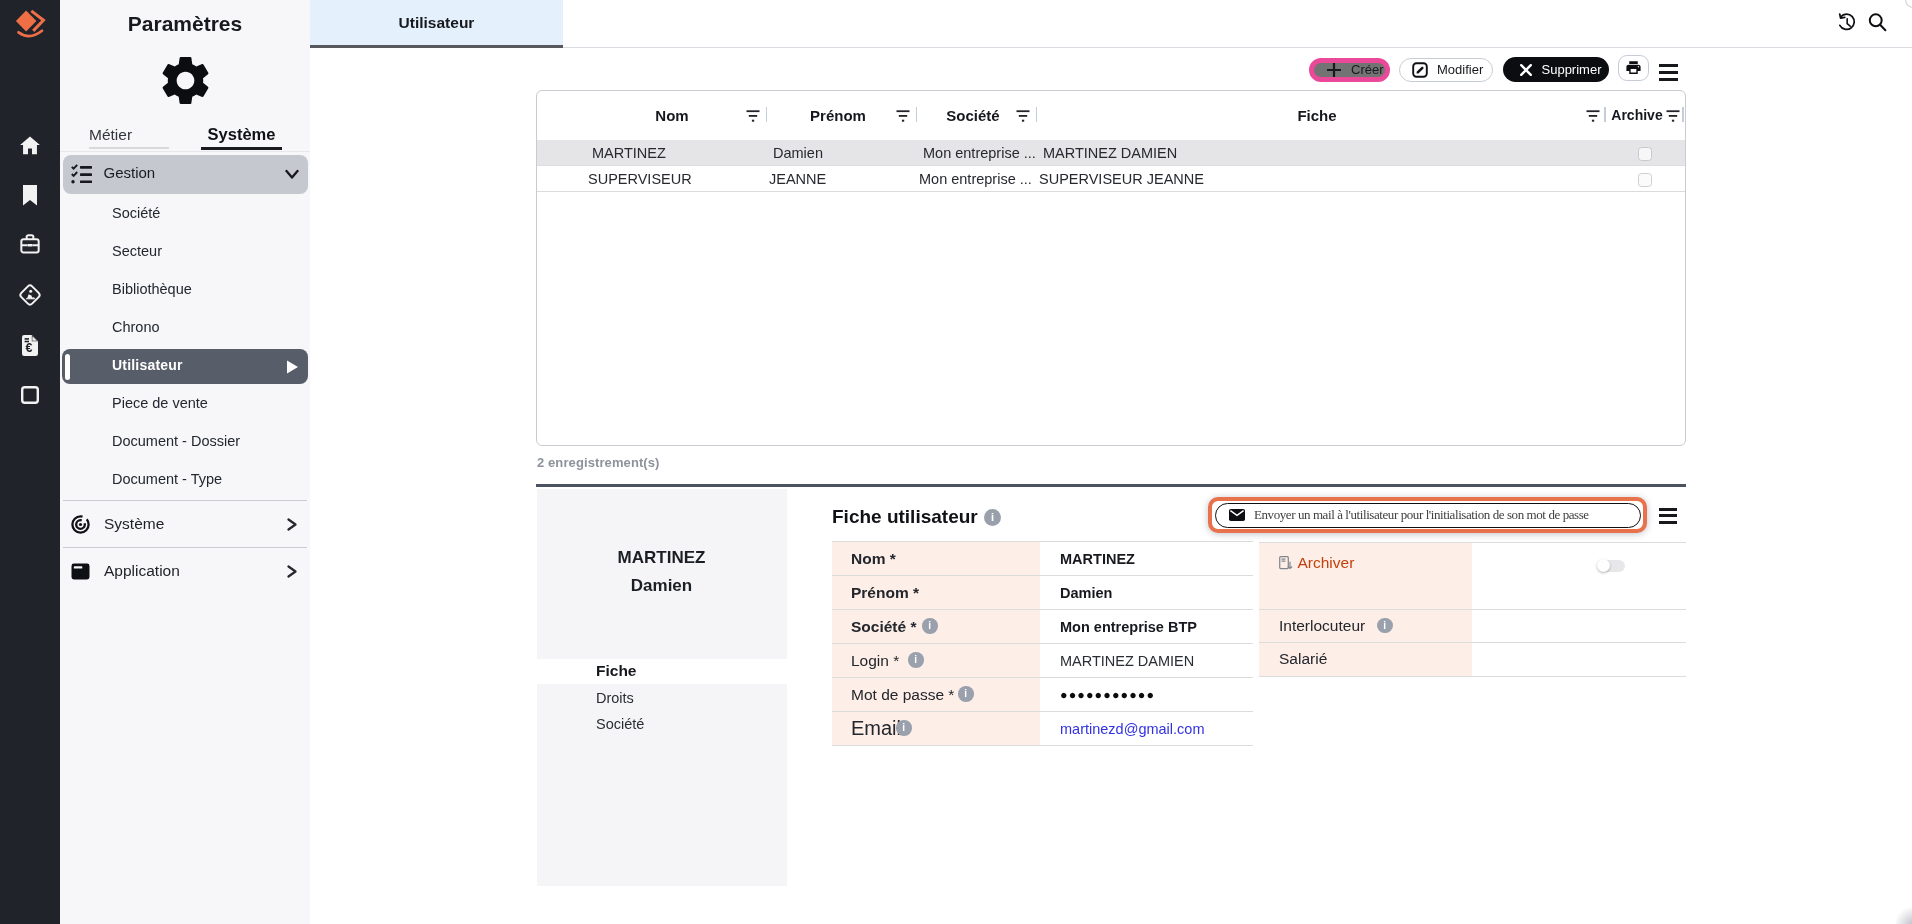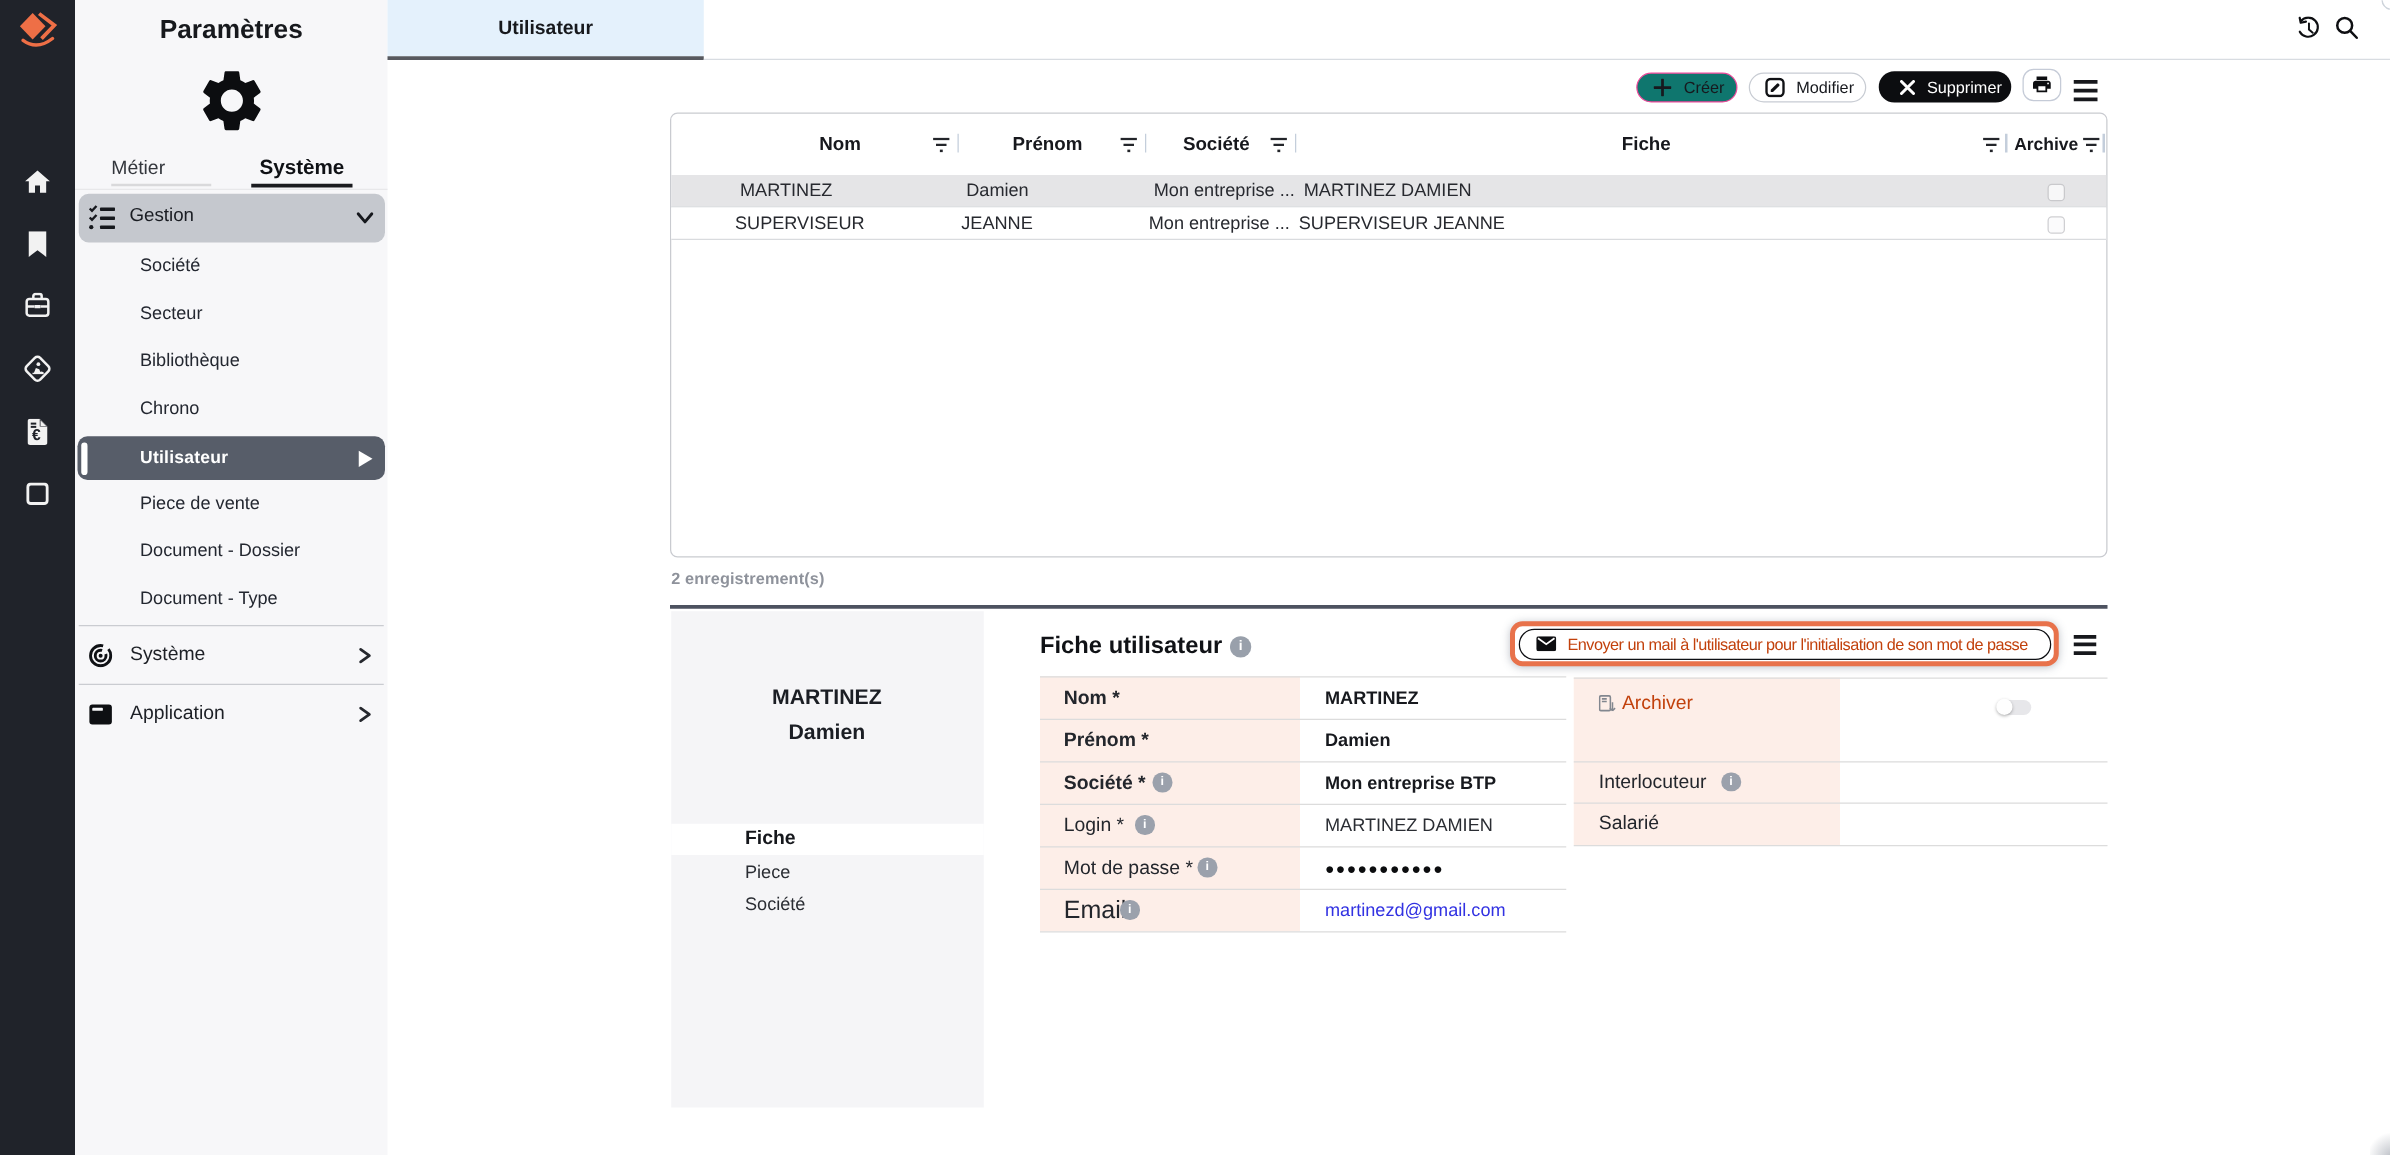--- a/index.html
+++ b/index.html
@@ -137,21 +137,21 @@
   </g>
 </svg>
 <svg class="abs" style="left:1867px;top:11.5px;" width="21" height="21" viewBox="0 0 24 24">
   <circle cx="10" cy="9.5" r="6.8" fill="none" stroke="#0e0f12" stroke-width="2.3"></circle>
   <path d="M15 14.5 L21 20.8" stroke="#0e0f12" stroke-width="2.3" stroke-linecap="round"></path>
 </svg>
 <svg class="abs" style="left:1905px;top:0px;" width="7" height="8" viewBox="0 0 7 8">
   <path d="M0.6 0.2 A 8.5 8.5 0 0 0 6.8 7.4" fill="none" stroke="#cdd3da" stroke-width="1.2"></path>
 </svg>
 
-<div class="abs flex" style="left:1309px;top:57.5px;width:81px;height:24px;background:#0f766e;border:1px solid #ec4899;border-radius:12px;">
+<div class="abs flex" style="left:1309px;top:57.5px;width:81px;height:24px;background:#737373;border:5px solid #ec4899;border-radius:12px;">
   <svg style="margin-left:13px;" width="14" height="14" viewBox="0 0 14 14">
       <path d="M7 0.5 V13.5 M0.5 7 H13.5" stroke="#17191e" stroke-width="2.2" stroke-linecap="round"></path>
     </svg>
   <span style="margin-left:10px;font-size:13px;color:#17191e;">Créer</span>
 </div>
 <div class="abs flex" style="left:1399px;top:57.5px;width:94px;height:24px;background:#fff;border:1px solid #c8ccd3;border-radius:12px;">
   <svg style="margin-left:12px;" width="16" height="16" viewBox="0 0 16 16">
     <rect x="1.2" y="1.2" width="13.6" height="13.6" rx="3.2" fill="none" stroke="#101114" stroke-width="1.9"></rect>
     <path d="M4.6 11.6 V9.8 L9.5 4.9 a1 1 0 0 1 1.4 0 l0.4 0.4 a1 1 0 0 1 0 1.4 L6.4 11.6 z" fill="#101114"></path>
   </svg>
@@ -242,33 +242,33 @@
 
 <div class="abs" style="left:537px;top:455px;font-size:13px;font-weight:bold;color:#8e929b;letter-spacing:0.1px;">2 enregistrement(s)</div>
 
 <div class="abs" style="left:536px;top:484.2px;width:1150px;height:2.6px;background:#4d5260;"></div>
 
 <div class="abs" style="left:536.5px;top:489px;width:250px;height:397px;background:#f5f5f7;"></div>
 <div class="abs" style="left:536.5px;top:548px;width:250px;text-align:center;font-size:17px;font-weight:bold;color:#1b1e24;">MARTINEZ</div>
 <div class="abs" style="left:536.5px;top:575.5px;width:250px;text-align:center;font-size:17px;font-weight:bold;color:#1b1e24;">Damien</div>
 <div class="abs" style="left:536.5px;top:658.5px;width:250px;height:25px;background:#fff;"></div>
 <div class="abs" style="left:596px;top:662px;font-size:15.5px;font-weight:bold;color:#15171c;">Fiche</div>
-<div class="abs" style="left:596px;top:690px;font-size:14.5px;color:#2a2d33;">Piece</div>
+<div class="abs" style="left:596px;top:690px;font-size:14.5px;color:#2a2d33;">Droits</div>
 <div class="abs" style="left:596px;top:716px;font-size:14.5px;color:#2a2d33;">Société</div>
 
 <div class="abs" style="left:832px;top:506px;font-size:19px;font-weight:bold;color:#101216;">Fiche utilisateur</div>
 <div class="abs flex" style="left:984px;top:508.5px;width:17px;height:17px;border-radius:50%;background:#99a0ab;color:#fff;justify-content:center;font-size:11px;font-weight:bold;">i</div>
 
 <div class="abs" style="left:1208px;top:497px;width:439px;height:35.5px;border:4px solid #e8724b;border-radius:10px;background:#fff;box-shadow:0 1px 7px rgba(110,120,135,0.45);"></div>
 <div class="abs flex" style="left:1215px;top:503px;width:426px;height:24.5px;border:1.6px solid #0f1014;border-radius:13px;background:#fff;">
   <svg style="margin-left:13px;" width="16" height="12" viewBox="0 0 16 12">
     <rect x="0" y="0" width="16" height="12" rx="1.8" fill="#0d0e11"></rect>
     <path d="M1.4 1.6 L8 6.4 L14.6 1.6" fill="none" stroke="#fff" stroke-width="1.4"></path>
   </svg>
-  <span style="margin-left:9px;font-size:13px;color:#c2410c;letter-spacing:-0.42px;">Envoyer un mail à l'utilisateur pour l'initialisation de son mot de passe</span>
+  <span style="margin-left:9px;font-size:13px;color:#404040;letter-spacing:-0.42px;font-family:Liberation Serif, serif;">Envoyer un mail à l'utilisateur pour l'initialisation de son mot de passe</span>
 </div>
 <div class="abs" style="left:1658.5px;top:507.9px;width:18.5px;height:2.7px;background:#17181c;"></div>
 <div class="abs" style="left:1658.5px;top:514.4px;width:18.5px;height:2.7px;background:#17181c;"></div>
 <div class="abs" style="left:1658.5px;top:520.9px;width:18.5px;height:2.7px;background:#17181c;"></div>
 
 <div class="abs" style="left:832px;top:541px;width:208px;height:203.5px;background:#fdeee8;"></div>
 <div class="abs" style="left:832px;top:541px;width:421px;height:1px;background:#dcdcdc;"></div>
 <div class="abs" style="left:832px;top:575px;width:421px;height:1px;background:#dcdcdc;"></div>
 <div class="abs" style="left:832px;top:609px;width:421px;height:1px;background:#dcdcdc;"></div>
 <div class="abs" style="left:832px;top:643px;width:421px;height:1px;background:#dcdcdc;"></div>

